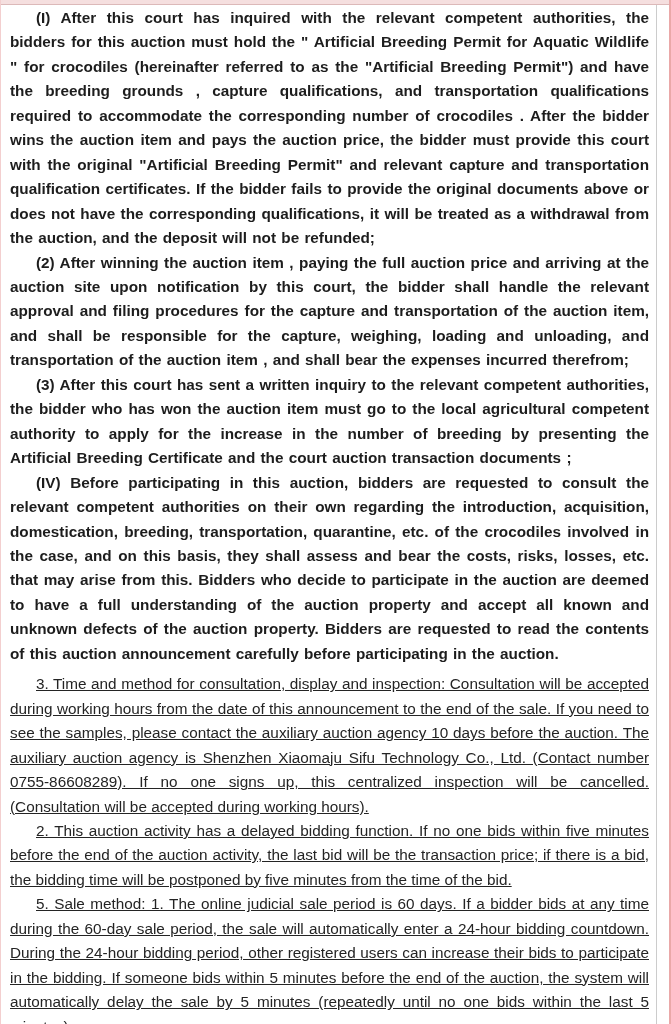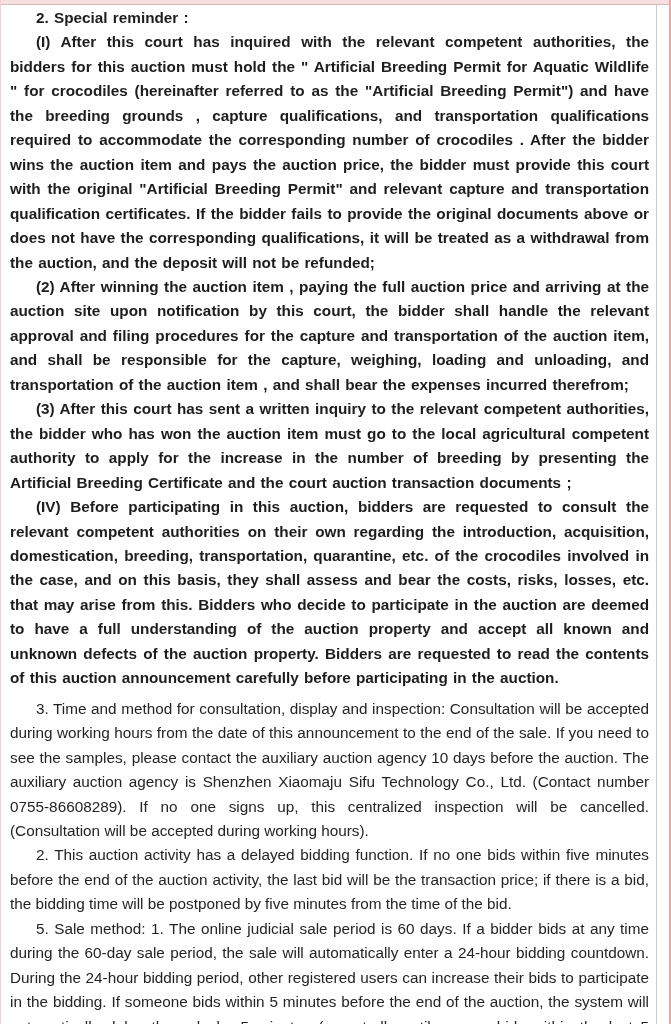--- a/index.html
+++ b/index.html
@@ -63,36 +63,36 @@
     margin: 0;
     text-indent: 26px;
   }
   #doc p.bold {
     font-weight: 700;
     word-spacing: 1px;
   }
   #doc p.regular {
     font-weight: 400;
     color: #242424;
+    text-decoration: underline;
   }
   #doc p.gap {
     margin-top: 6px;
   }
 </style>
 </head>
 <body>
 
 <div id="page" style="--bg: #ffffff; --text: #1d1d1d; --top-strip: #f5dfdf; --top-strip-edge: #dcb9b9; --side-accent: #eaa8a8; --left-accent: #f3cfcf; --divider: #cccccc;">
   <div id="top-strip"></div>
   <div id="left-accent"></div>
   <div id="content-divider"></div>
   <div id="right-accent"></div>
   <div id="doc">
 
-  <p class="bold">2. Special reminder :</p>
       <p class="bold">(I) After this court has inquired with the relevant competent authorities, the bidders for this auction must hold the " Artificial Breeding Permit for Aquatic Wildlife " for crocodiles (hereinafter referred to as the "Artificial Breeding Permit") and have the breeding grounds , capture qualifications, and transportation qualifications required to accommodate the corresponding number of crocodiles . After the bidder wins the auction item and pays the auction price, the bidder must provide this court with the original "Artificial Breeding Permit" and relevant capture and transportation qualification certificates. If the bidder fails to provide the original documents above or does not have the corresponding qualifications, it will be treated as a withdrawal from the auction, and the deposit will not be refunded;</p>
       <p class="bold">(2) After winning the auction item , paying the full auction price and arriving at the auction site upon notification by this court, the bidder shall handle the relevant approval and filing procedures for the capture and transportation of the auction item, and shall be responsible for the capture, weighing, loading and unloading, and transportation of the auction item , and shall bear the expenses incurred therefrom;</p>
       <p class="bold">(3) After this court has sent a written inquiry to the relevant competent authorities, the bidder who has won the auction item must go to the local agricultural competent authority to apply for the increase in the number of breeding by presenting the Artificial Breeding Certificate and the court auction transaction documents ;</p>
       <p class="bold">(IV) Before participating in this auction, bidders are requested to consult the relevant competent authorities on their own regarding the introduction, acquisition, domestication, breeding, transportation, quarantine, etc. of the crocodiles involved in the case, and on this basis, they shall assess and bear the costs, risks, losses, etc. that may arise from this. Bidders who decide to participate in the auction are deemed to have a full understanding of the auction property and accept all known and unknown defects of the auction property. Bidders are requested to read the contents of this auction announcement carefully before participating in the auction.</p>
       <p class="regular gap">3. Time and method for consultation, display and inspection: Consultation will be accepted during working hours from the date of this announcement to the end of the sale. If you need to see the samples, please contact the auxiliary auction agency 10 days before the auction. The auxiliary auction agency is Shenzhen Xiaomaju Sifu Technology Co., Ltd. (Contact number 0755-86608289). If no one signs up, this centralized inspection will be cancelled. (Consultation will be accepted during working hours).</p>
       <p class="regular">2. This auction activity has a delayed bidding function. If no one bids within five minutes before the end of the auction activity, the last bid will be the transaction price; if there is a bid, the bidding time will be postponed by five minutes from the time of the bid.</p>
       <p class="regular">5. Sale method: 1. The online judicial sale period is 60 days. If a bidder bids at any time during the 60-day sale period, the sale will automatically enter a 24-hour bidding countdown. During the 24-hour bidding period, other registered users can increase their bids to participate in the bidding. If someone bids within 5 minutes before the end of the auction, the system will automatically delay the sale by 5 minutes (repeatedly until no one bids within the last 5 minutes).</p>
     </div>
 </div>
 

